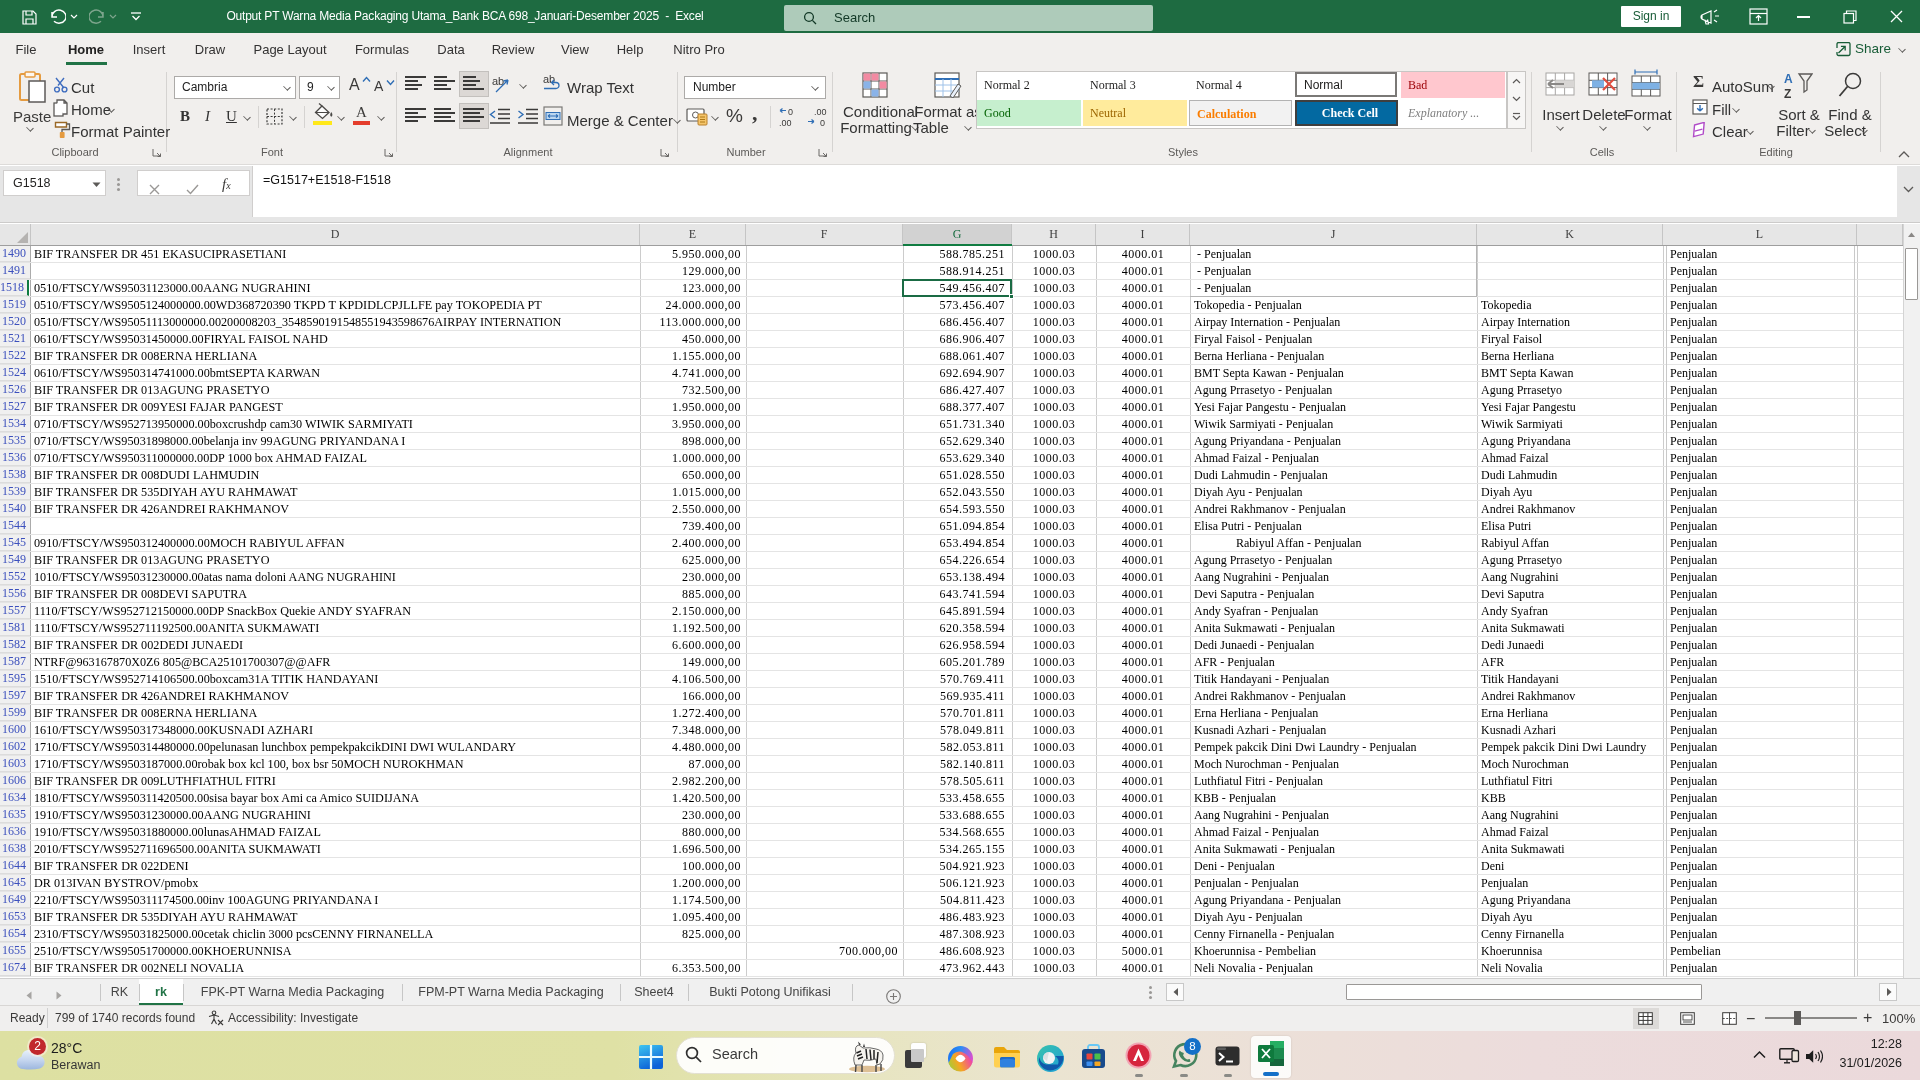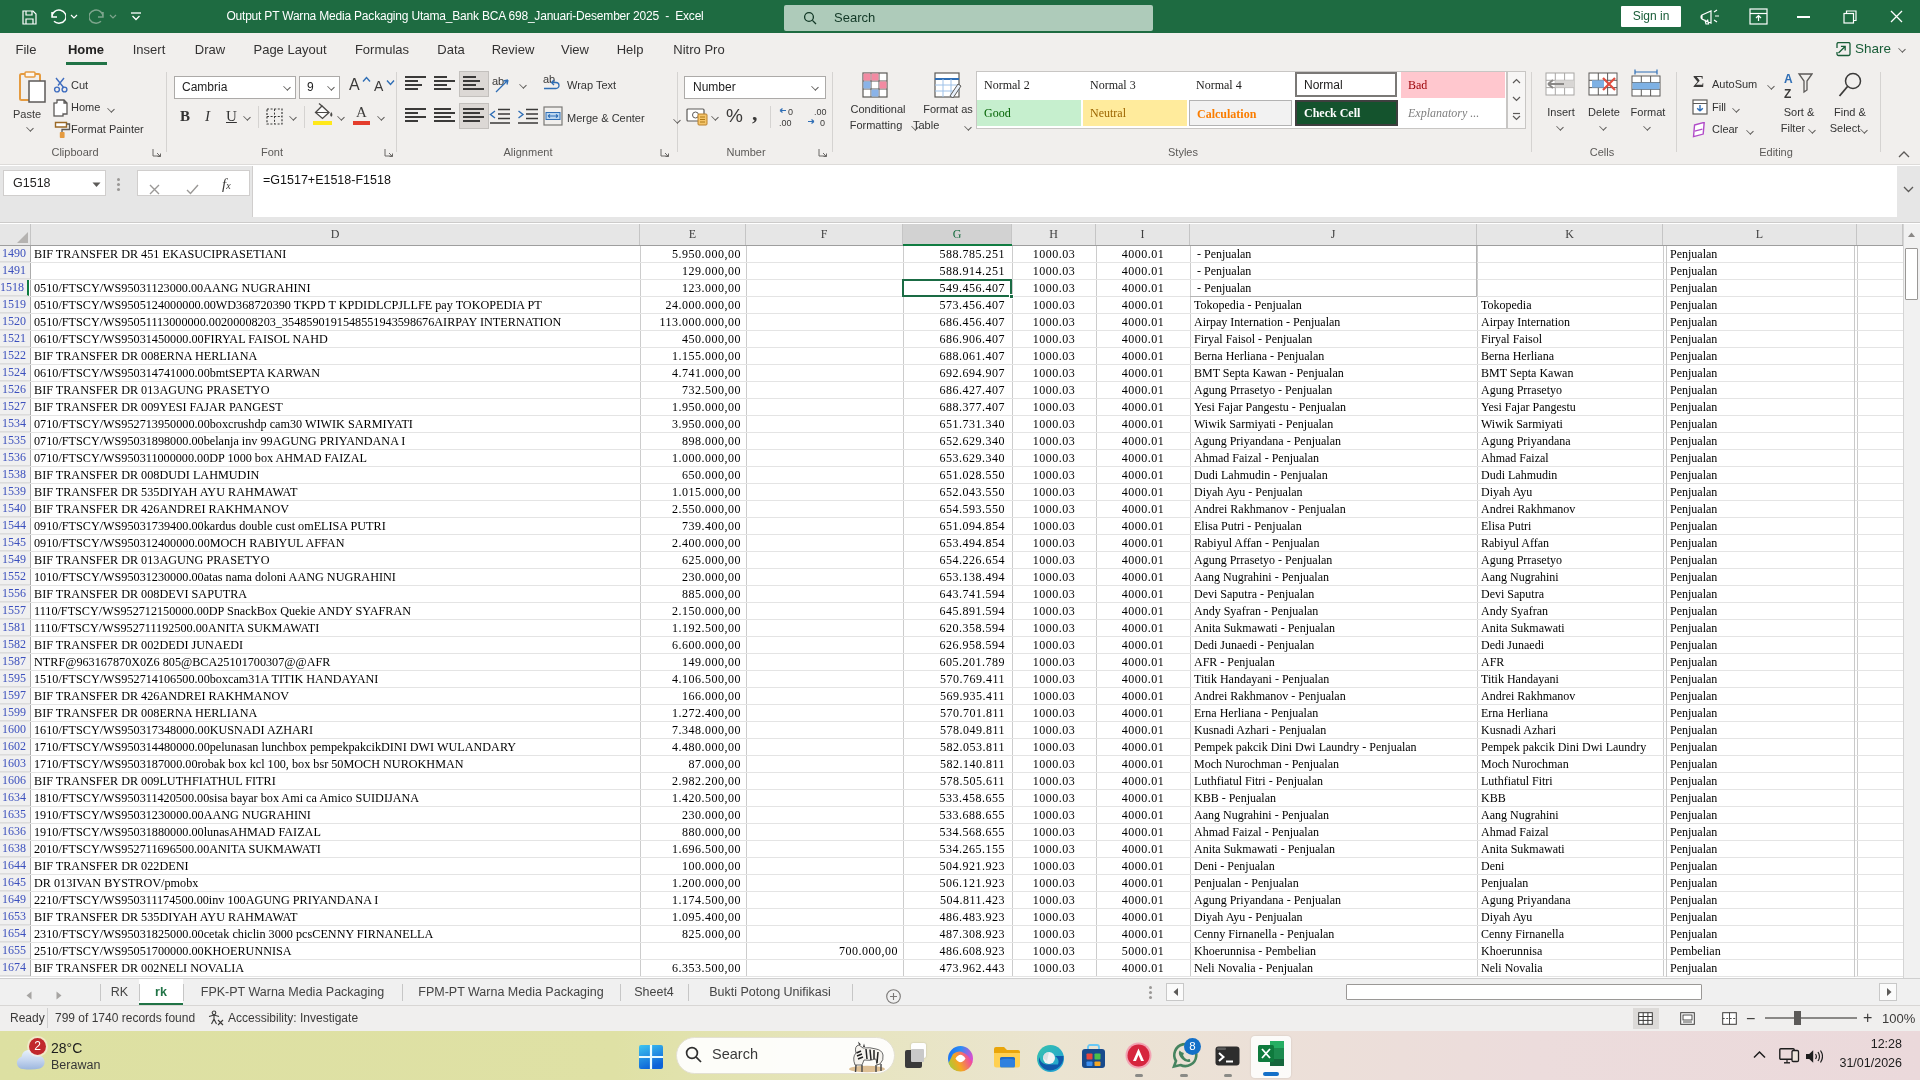--- a/index.html
+++ b/index.html
@@ -9,21 +9,21 @@
 .ttxt{color:#fff;font-size:12px;letter-spacing:-0.2px;line-height:33px}
 #searchpill{left:784px;top:5px;width:369px;height:26px;background:#aecbba;border-radius:2px;color:#123826;font-size:13px;line-height:26px}
 #signin{left:1621px;top:6px;width:60px;height:21px;background:#fff;border-radius:1px;color:#185c37;font-size:12px;text-align:center;line-height:21px}
 
 #menurow{left:0;top:33px;width:1920px;height:33px;background:#f1efed}
 .mtab{position:absolute;top:33px;height:33px;line-height:33px;font-size:13px;color:#333232;text-align:center}
 
 #ribbon{left:0;top:66px;width:1920px;height:99px;background:#f1efed;border-bottom:1px solid #dddbd9}
 .glabel{position:absolute;top:146px;font-size:11px;color:#5c5a58;text-align:center;width:120px;margin-left:-60px}
 .gdiv{position:absolute;top:72px;width:1px;height:80px;background:#d5d3d1}
-.rtxt{position:absolute;font-size:11px;color:#333;white-space:nowrap}
+.rtxt{position:absolute;font-size:15px;color:#333;white-space:nowrap}
 .combo{position:absolute;background:#fff;border:1px solid #acaaa8;font-size:12px;color:#222}
 .chev{position:absolute;width:7px;height:7px}
 .chev:after{content:"";position:absolute;left:0;top:0;width:5px;height:5px;border-right:1.4px solid #5c5a58;border-bottom:1.4px solid #5c5a58;transform:rotate(45deg) scale(1,.8)}
 .sel{background:#dcd8d5;border:1px solid #c3c0bd}
 
 #gallery{left:976px;top:71px;width:531px;height:58px;background:#fff;border:1px solid #c8c6c4}
 .gcell{position:absolute;width:104px;height:26px;font-size:12px;line-height:26px;padding-left:7px;font-family:"Liberation Serif",serif}
 
 #fbar{left:0;top:166px;width:1920px;height:57px;background:#e6e6e6;border-bottom:1px solid #cccbca}
 #namebox{left:3px;top:170px;width:103px;height:26px;background:#fff;border:1px solid #d0cecd;font-size:12.5px;color:#242322;line-height:24px;padding-left:9px}
@@ -303,21 +303,21 @@
 <div class="chev" style="left:965px;top:124px"></div>
 <div class="abs" id="gallery"></div>
 <div class="gcell" style="left:977px;top:72px;background:#fff;color:#1d1c1b;">Normal 2</div>
 <div class="gcell" style="left:1083px;top:72px;background:#fff;color:#1d1c1b;">Normal 3</div>
 <div class="gcell" style="left:1189px;top:72px;background:#fff;color:#1d1c1b;">Normal 4</div>
 <div class="gcell" style="left:1295px;top:72px;background:#fff;color:#1d1c1b;font-family:'Liberation Sans',sans-serif;border:2px solid #7a7876;outline:1px solid #fff;outline-offset:-4px;width:102px;height:25px;line-height:22px;">Normal</div>
 <div class="gcell" style="left:1401px;top:72px;background:#ffc7ce;color:#9c0006;">Bad</div>
 <div class="gcell" style="left:977px;top:100px;background:#c6efce;color:#006100;">Good</div>
 <div class="gcell" style="left:1083px;top:100px;background:#ffeb9c;color:#9c6500;">Neutral</div>
 <div class="gcell" style="left:1189px;top:100px;background:#f2f2f2;color:#fa7d00;font-weight:bold;border:1px solid #b3b3b3;width:103px;height:26px;">Calculation</div>
-<div class="gcell" style="left:1295px;top:100px;background:#14532d;color:#ffffff;font-weight:bold;border:2px solid #3f3f3f;width:103px;height:26px;line-height:23px;">Check Cell</div>
+<div class="gcell" style="left:1295px;top:100px;background:#0369a1;color:#ffffff;font-weight:bold;border:2px solid #3f3f3f;width:103px;height:26px;line-height:23px;text-align:center;">Check Cell</div>
 <div class="gcell" style="left:1401px;top:100px;background:#fff;color:#7f7f7f;font-style:italic;">Explanatory ...</div>
 <div class="abs" style="left:1507px;top:71px;width:19px;height:58px;background:#f7f6f5;border:1px solid #c8c6c4"></div>
 <svg class="abs" style="left:1512px;top:78px" width="9" height="6" viewBox="0 0 9 6">
       <path d="M1 5 L4.5 1.5 L8 5" fill="none" stroke="#5c5a58" stroke-width="1.2"></path>
     </svg>
 <svg class="abs" style="left:1512px;top:96px" width="9" height="6" viewBox="0 0 9 6">
       <path d="M1 1 L4.5 4.5 L8 1" fill="none" stroke="#5c5a58" stroke-width="1.2"></path>
     </svg>
 <svg class="abs" style="left:1512px;top:112px" width="9" height="10" viewBox="0 0 9 10">
       <path d="M1 1.5 h7" stroke="#5c5a58" stroke-width="1.2"></path>
@@ -593,37 +593,36 @@
 <div class="c rn" style="left:640px;width:101px">2.550.000,00</div>
 <div class="c rn" style="left:903px;width:102px">654.593.550</div>
 <div class="c cn" style="left:1012px;width:84px">1000.03</div>
 <div class="c cn" style="left:1096px;width:94px">4000.01</div>
 <div class="c" style="left:1194px;width:281px">Andrei Rakhmanov - Penjualan</div>
 <div class="c" style="left:1481px;width:180px">Andrei Rakhmanov</div>
 <div class="c" style="left:1666px;width:189px;border-left:1px solid #c9c9c9;border-right:1px solid #c9c9c9;padding-left:3px">Penjualan</div>
 </div>
 <div class="row" style="top:272px">
 <div class="gut" style="">1544</div>
-<div class="c dd" style="left:34px;width:604px">0910/FTSCY/WS95031739400.00kardus double cust omELISA PUTRI</div>
 <div class="c rn" style="left:640px;width:101px">739.400,00</div>
 <div class="c rn" style="left:903px;width:102px">651.094.854</div>
 <div class="c cn" style="left:1012px;width:84px">1000.03</div>
 <div class="c cn" style="left:1096px;width:94px">4000.01</div>
 <div class="c" style="left:1194px;width:281px">Elisa Putri - Penjualan</div>
 <div class="c" style="left:1481px;width:180px">Elisa Putri</div>
 <div class="c" style="left:1666px;width:189px;border-left:1px solid #c9c9c9;border-right:1px solid #c9c9c9;padding-left:3px">Penjualan</div>
 </div>
 <div class="row" style="top:289px">
 <div class="gut" style="">1545</div>
 <div class="c dd" style="left:34px;width:604px">0910/FTSCY/WS950312400000.00MOCH RABIYUL AFFAN</div>
 <div class="c rn" style="left:640px;width:101px">2.400.000,00</div>
 <div class="c rn" style="left:903px;width:102px">653.494.854</div>
 <div class="c cn" style="left:1012px;width:84px">1000.03</div>
 <div class="c cn" style="left:1096px;width:94px">4000.01</div>
-<div class="c" style="left:1194px;width:281px">Rabiyul Affan - Penjualan</div>
+<div class="c" style="left:1236px;width:281px">Rabiyul Affan - Penjualan</div>
 <div class="c" style="left:1481px;width:180px">Rabiyul Affan</div>
 <div class="c" style="left:1666px;width:189px;border-left:1px solid #c9c9c9;border-right:1px solid #c9c9c9;padding-left:3px">Penjualan</div>
 </div>
 <div class="row" style="top:306px">
 <div class="gut" style="">1549</div>
 <div class="c dd" style="left:34px;width:604px">BIF TRANSFER DR 013AGUNG PRASETYO</div>
 <div class="c rn" style="left:640px;width:101px">625.000,00</div>
 <div class="c rn" style="left:903px;width:102px">654.226.654</div>
 <div class="c cn" style="left:1012px;width:84px">1000.03</div>
 <div class="c cn" style="left:1096px;width:94px">4000.01</div>

